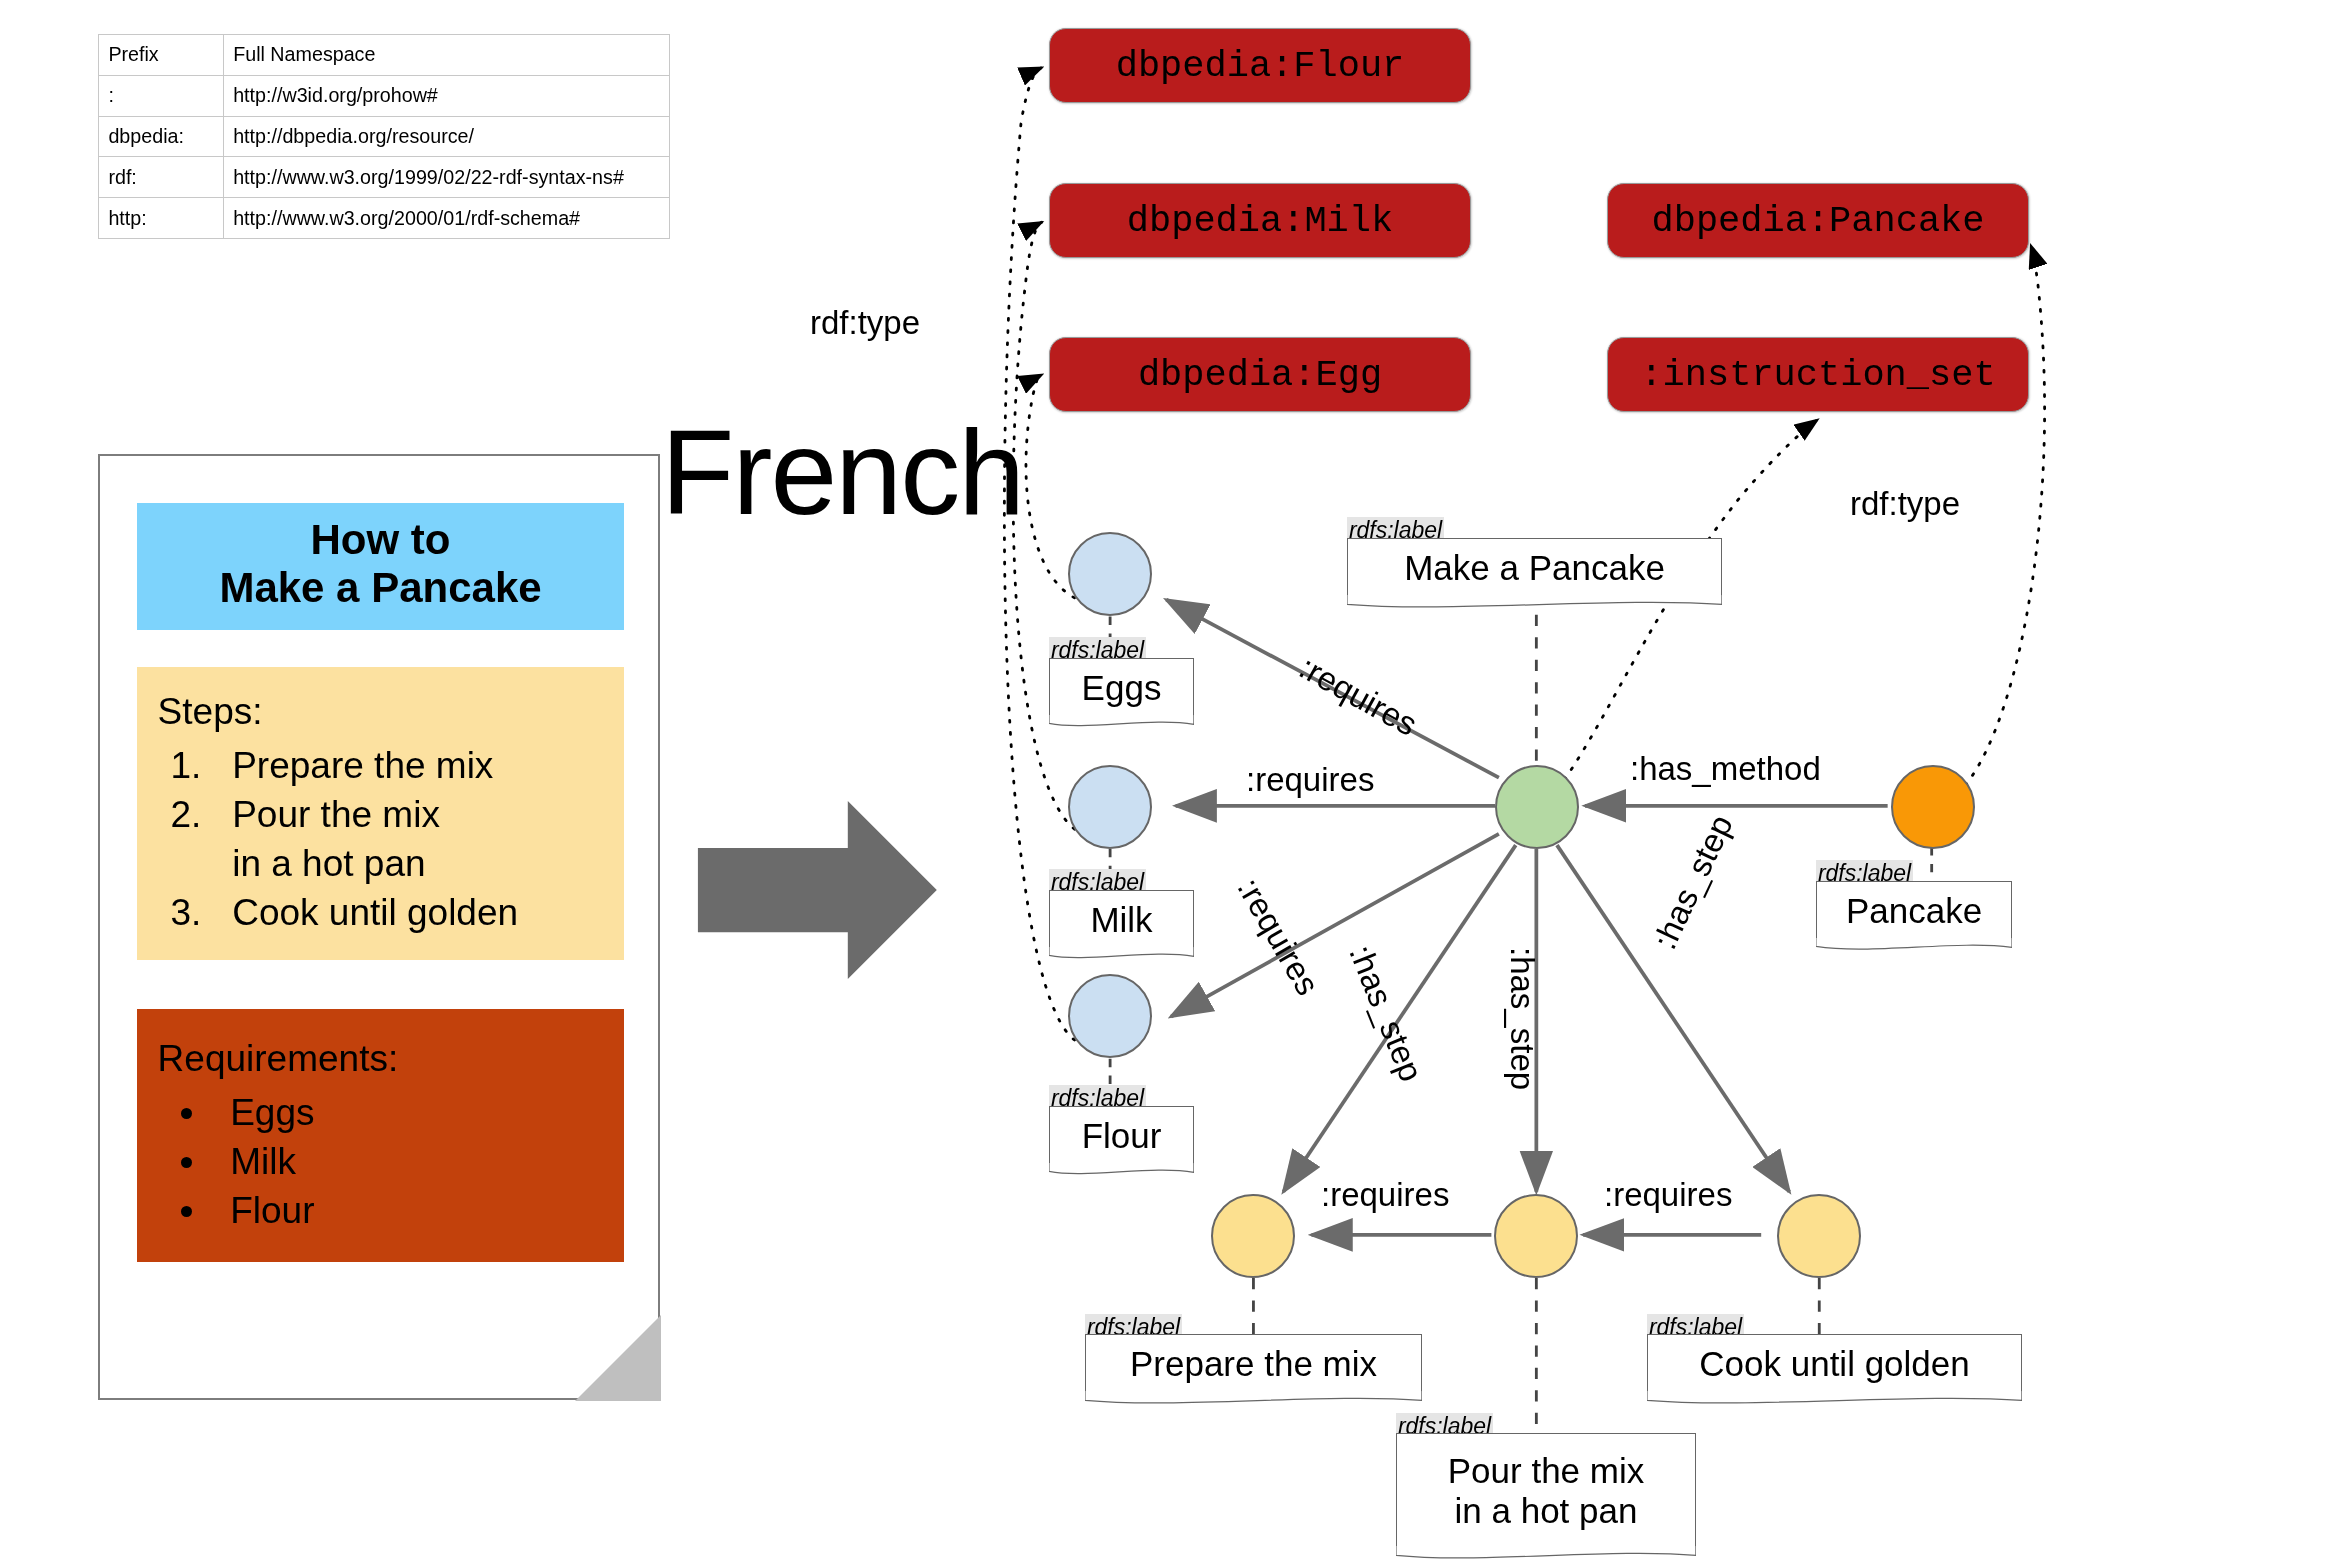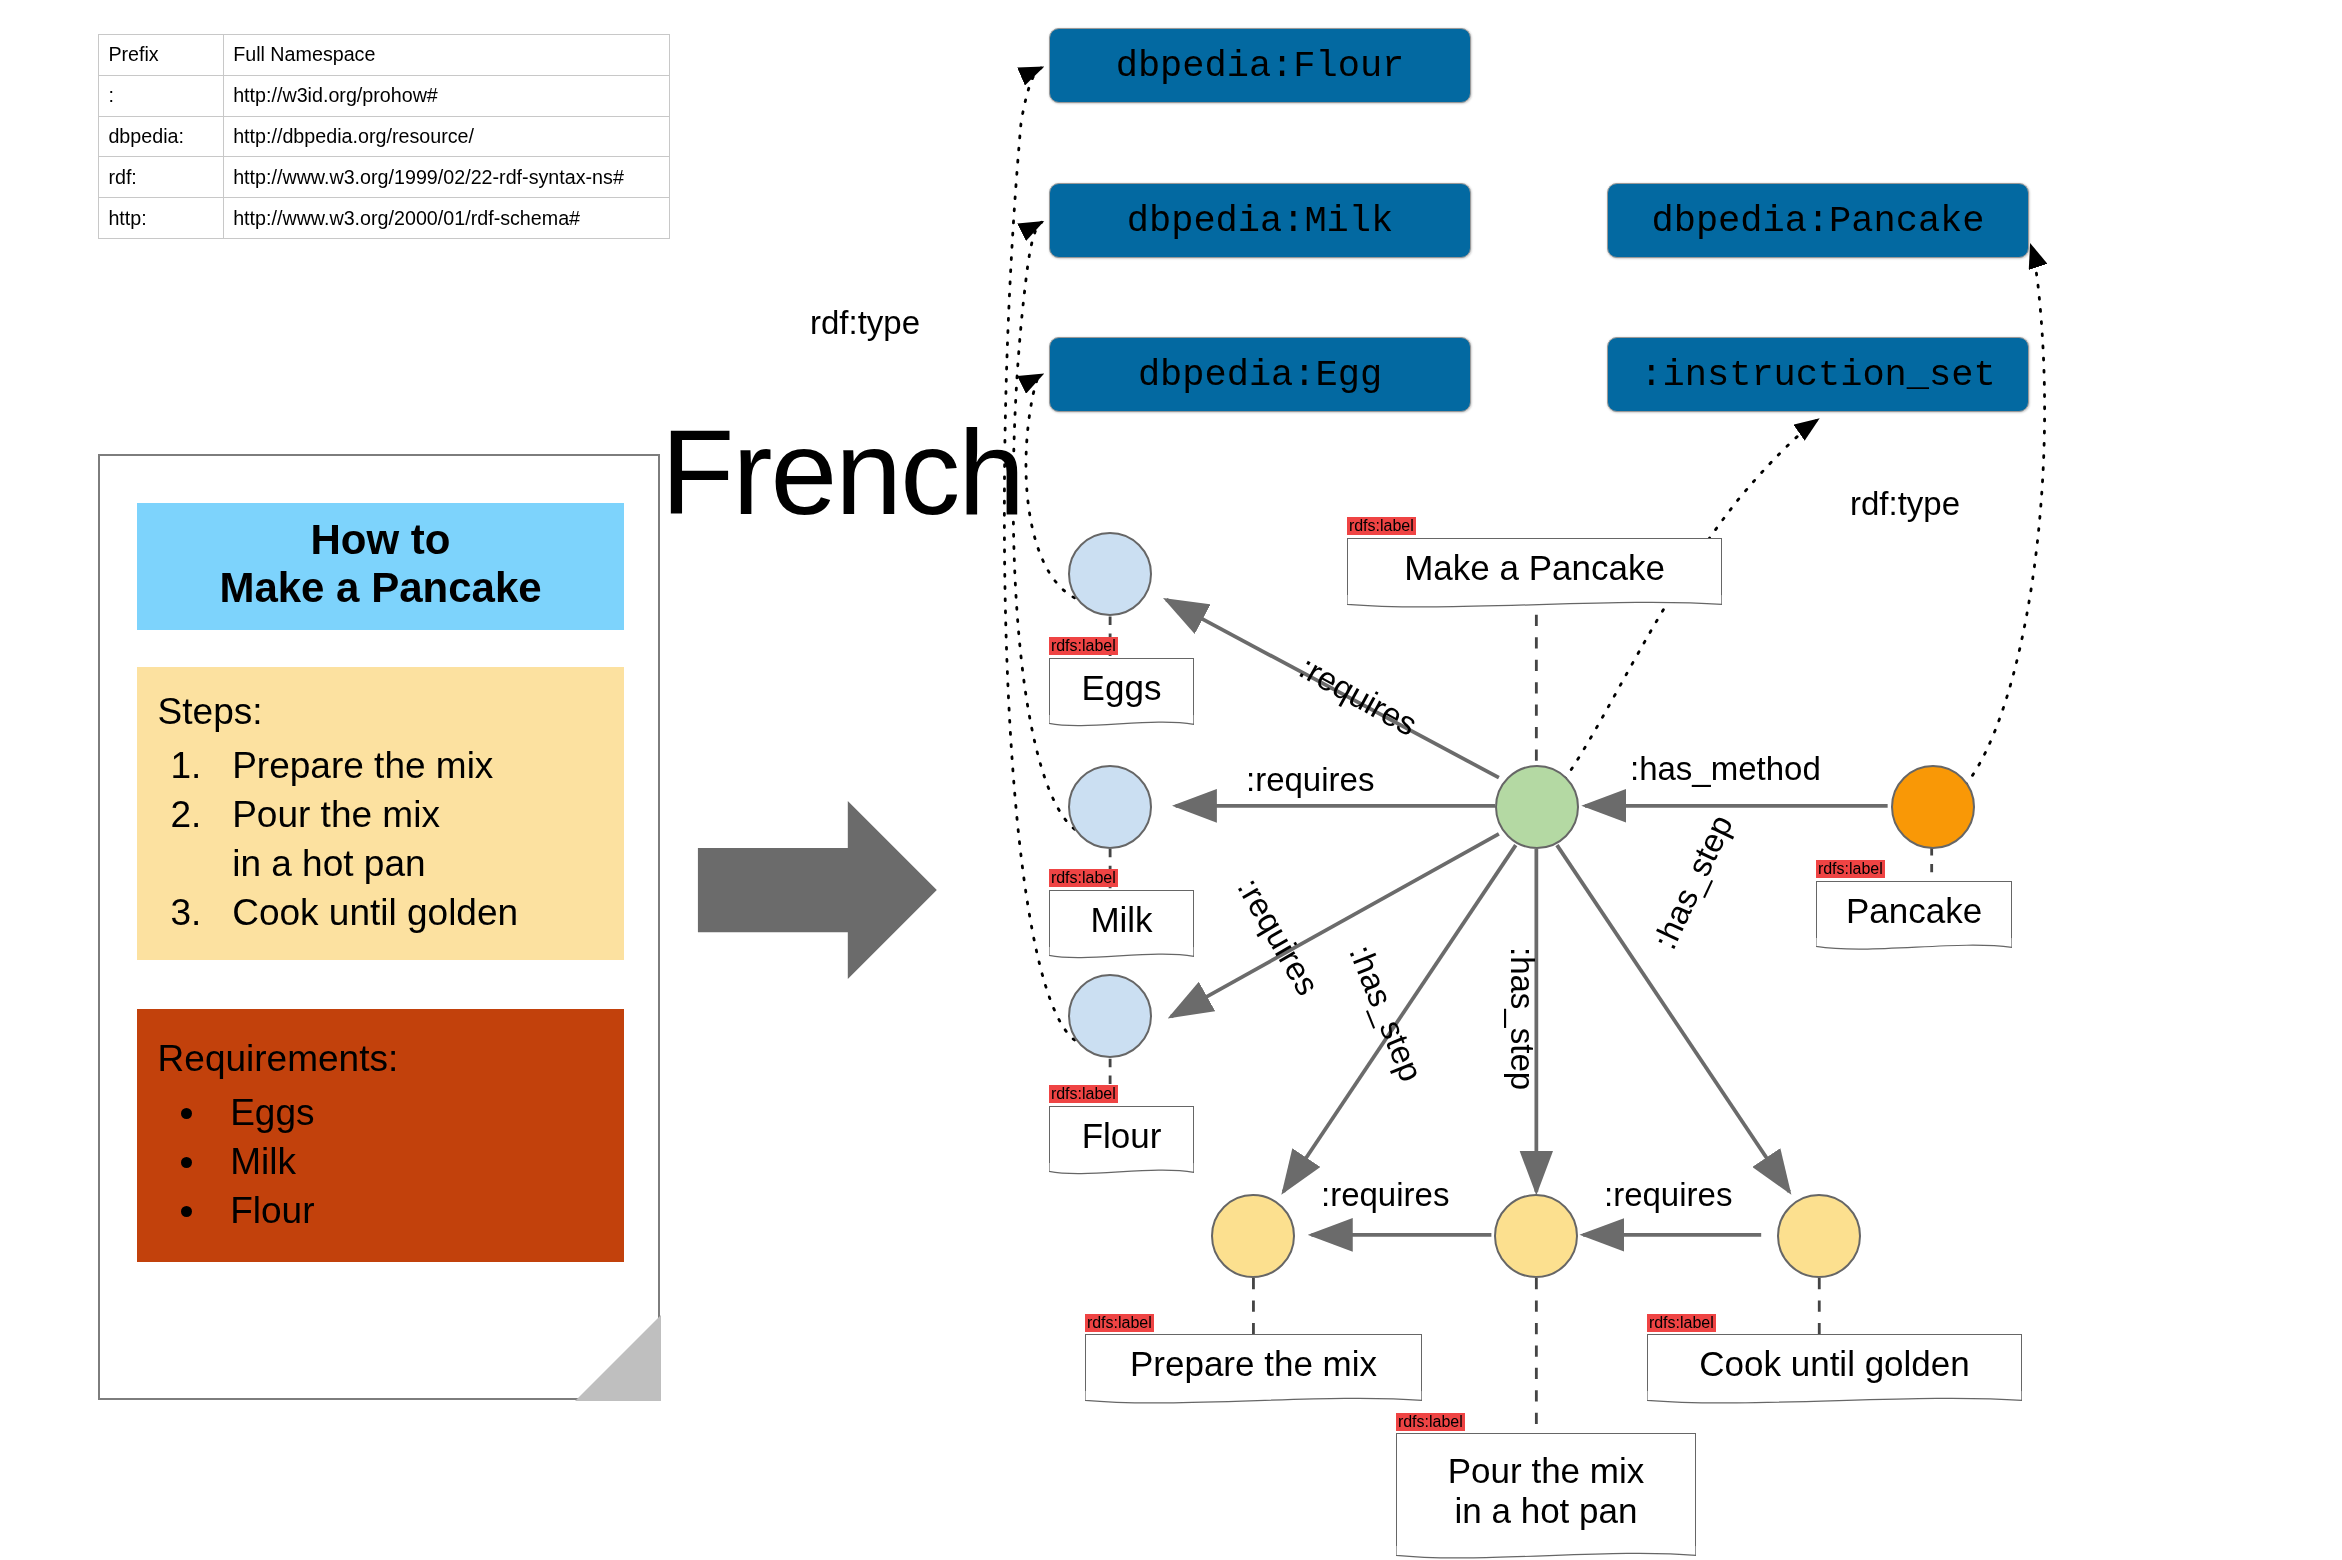--- a/index.html
+++ b/index.html
@@ -31,39 +31,39 @@
   ol.steps{margin:5.6px 0 0 0;padding-left:54px;}
   ol.steps li{margin:0;padding-left:20.6px;}
   ul.reqs{margin:5.6px 0 0 0;padding-left:52px;list-style:disc;}
   ul.reqs li{margin:0;padding-left:20.6px;}
 
   
   #french{position:absolute;left:661px;top:412px;font-size:120px;
         font-weight:normal;letter-spacing:-1.9px;line-height:1;}
 
   
-  .nsbox{position:absolute;box-sizing:border-box;background:#0369a1;
-        border:0.9px solid #999;border-radius:10px;
+  .nsbox{position:absolute;box-sizing:border-box;background:#b91c1c;
+        border:0.9px solid #999;border-radius:17px;
         font-family:"Liberation Mono",monospace;font-size:37px;
         display:flex;align-items:center;justify-content:center;
         box-shadow:0.9px 0.9px 1.9px rgba(0,0,0,.18);}
 
   
   .node{position:absolute;border:2.8px solid #666;border-radius:50%;box-sizing:border-box;}
   .node.blue{background:#cbdff2;}
   .node.green{background:#b4d9a3;}
   .node.yellow{background:#fce08f;}
   .node.orange{background:#f99806;}
 
   
   .note{position:absolute;box-sizing:border-box;background:#fff;
         border:0.9px solid #666;border-bottom:none;
         font-size:35px;display:flex;align-items:center;justify-content:center;}
   .note .wave{position:absolute;left:-0.9px;bottom:-14px;width:calc(100% + 1.9px);height:15px;}
-  .lbltag{position:absolute;font-size:16px;background:#ef4444;padding:0 1.9px;}
+  .lbltag{position:absolute;font-size:23px;background:#e5e5e5;padding:0 1.9px;font-style:italic;}
 
   
   .etext{position:absolute;font-size:33px;white-space:nowrap;
          transform-origin:left center;}
   svg.layer{position:absolute;left:0;top:0;width:2342px;height:1561px;
          pointer-events:none;}
 </style>
 </head>
 <body>
 

